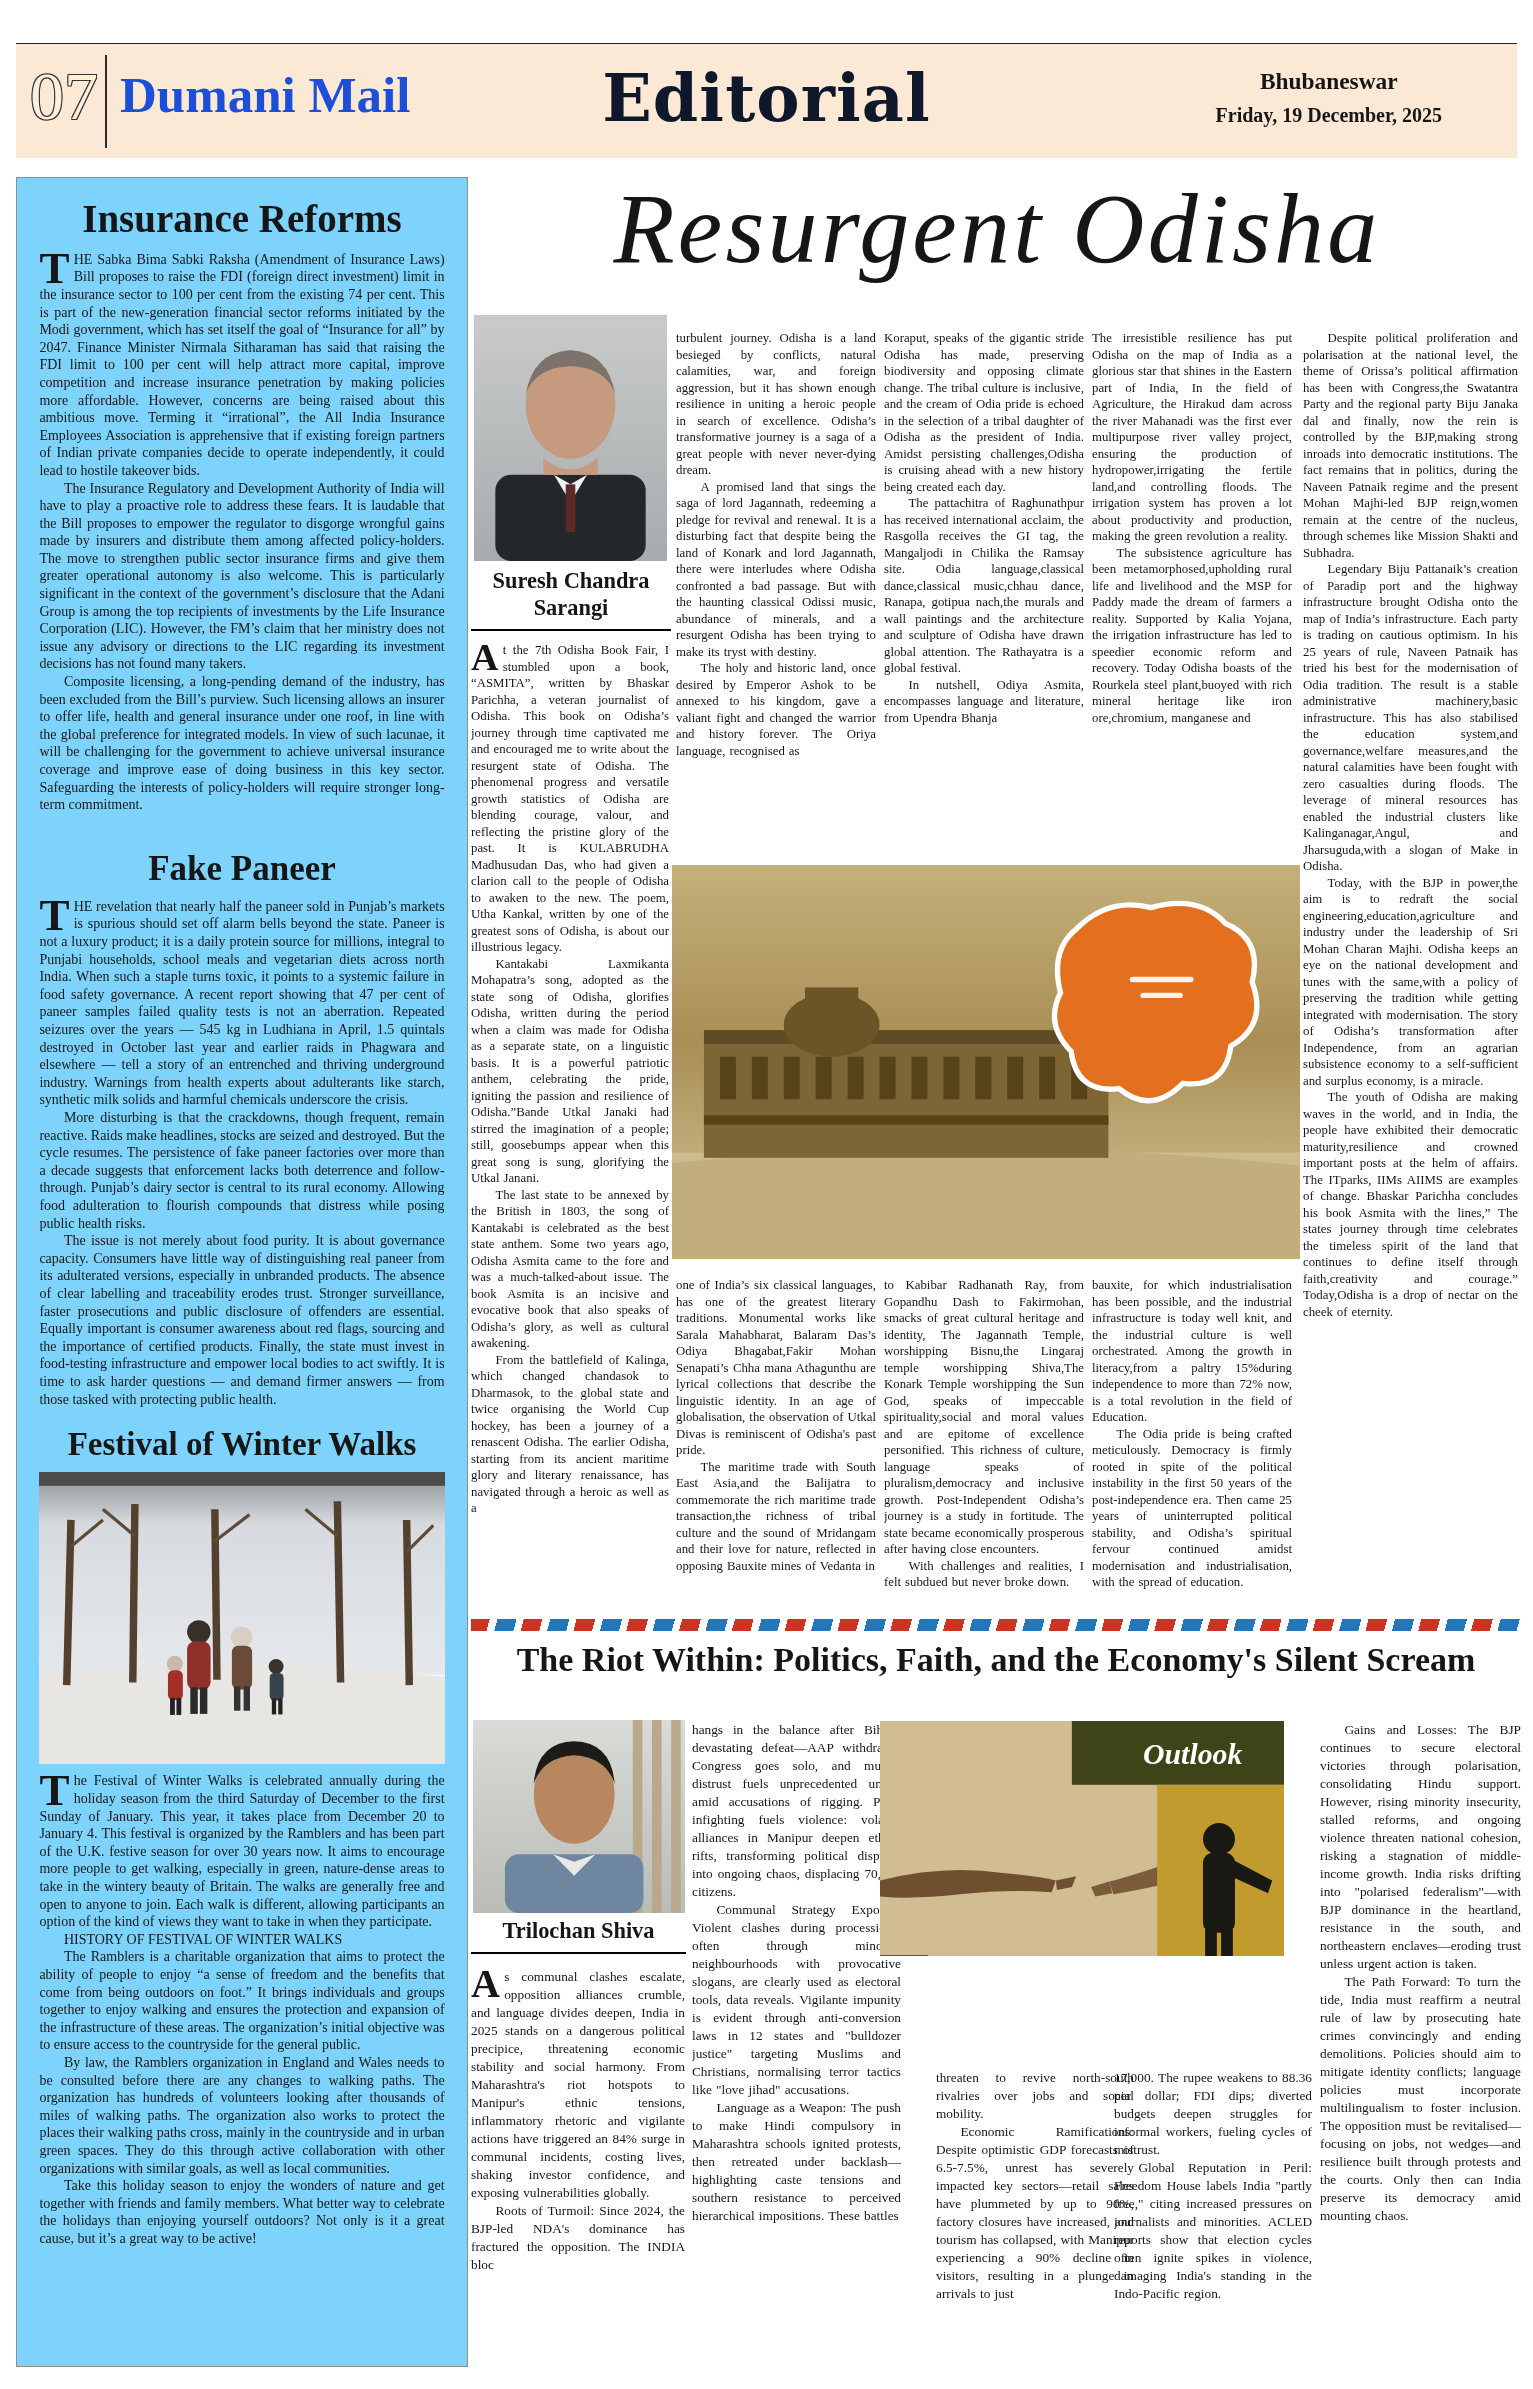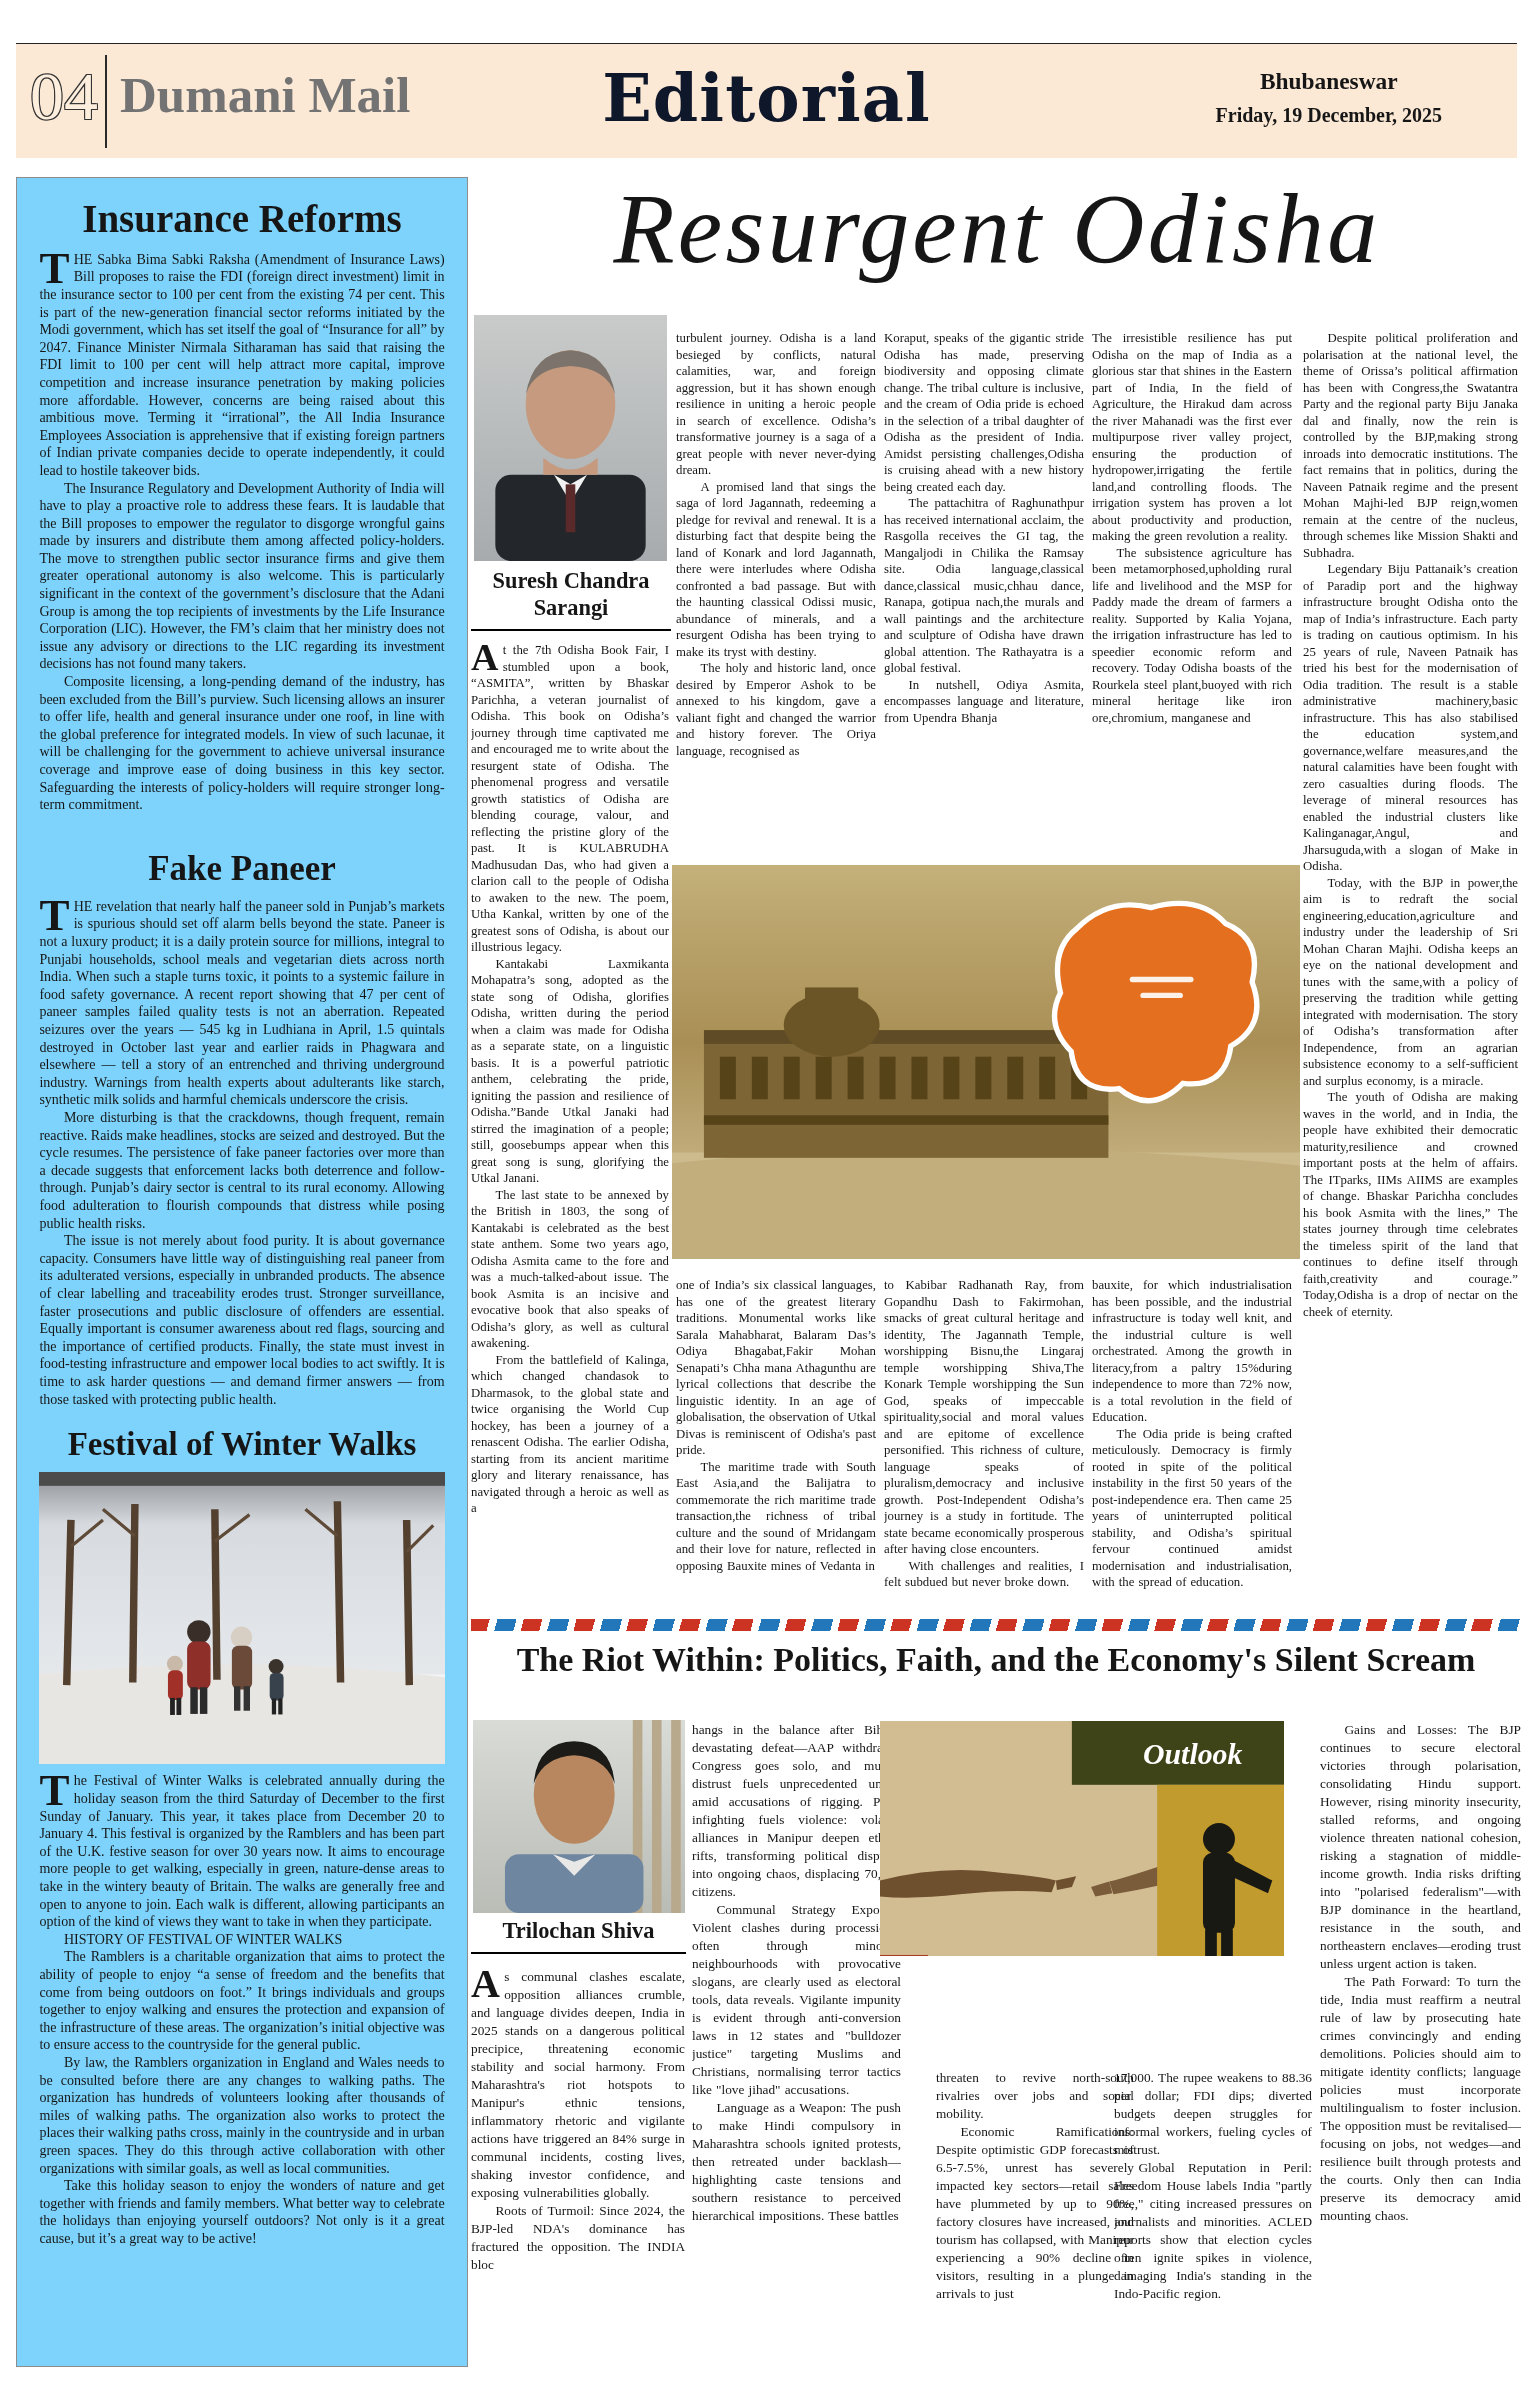--- a/index.html
+++ b/index.html
@@ -5,21 +5,21 @@
   html,body{margin:0;padding:0;background:#9a9a9a;}
   #page{position:relative;width:1533px;height:2389px;background:#ffffff;overflow:hidden;
         font-family:"Liberation Serif",serif;color:#161616;}
   
   #band{position:absolute;left:16px;top:43px;width:1501px;height:114px;background:#fbe8d5;
         border-top:1.6px solid #222;}
   #pageno{position:absolute;left:14px;top:18px;font-size:68px;line-height:1;
           font-family:"Liberation Serif",serif;color:#fdeedd;
           text-shadow:1.1px 1.1px 0 #333,-1.1px -1.1px 0 #333,1.1px -1.1px 0 #333,-1.1px 1.1px 0 #333,0 0 1.1px #222;}
   #band .vrule{position:absolute;left:89px;top:10.7px;height:93px;border-left:2.1px solid #2a2a2a;}
-  #masthead{position:absolute;left:104px;top:25.6px;font-size:51px;line-height:1;font-weight:bold;color:#737373;}
+  #masthead{position:absolute;left:104px;top:25.6px;font-size:51px;line-height:1;font-weight:bold;color:#1d4ed8;}
   #section-title{position:absolute;left:50%;transform:translateX(-50%);top:15px;font-size:65px;line-height:1.2;
           font-family:"DejaVu Serif",serif;font-weight:bold;color:#0f172a;letter-spacing:1.1px;}
   #dateline{position:absolute;right:75px;top:20px;text-align:center;font-weight:bold;}
   #dateline .city{font-size:23.4px;line-height:1.5;}
   #dateline .date{font-size:20px;line-height:1.6;}
   
   #leftbox{position:absolute;left:16px;top:177px;width:452px;height:2190px;background:#7dd3fc;
            border:1.6px solid #8d8d8d;box-sizing:border-box;padding:12.8px 22.4px;overflow:hidden;}
   .lefthead{font-weight:bold;text-align:center;margin:7.5px 0 9.6px;line-height:1.1;}
   #head-insurance{font-size:39px;}
@@ -48,21 +48,21 @@
   .bcol .dropcap{font-size:40px;line-height:30px;}
   #bottom-img{position:absolute;left:880px;top:1721px;width:404px;height:235px;overflow:hidden;}
   svg{display:block;}
 </style>
 </head>
 <body>
 
 <div id="page">
 
   <div id="band">
-    <div id="pageno">04</div>
+    <div id="pageno">07</div>
     <div class="vrule"></div>
     <div id="masthead">Dumani Mail</div>
     <div id="section-title">Editorial</div>
     <div id="dateline">
       <div class="city">Bhubaneswar</div>
       <div class="date">Friday, 19 December, 2025</div>
     </div>
   </div>
 
   <div id="leftbox">

